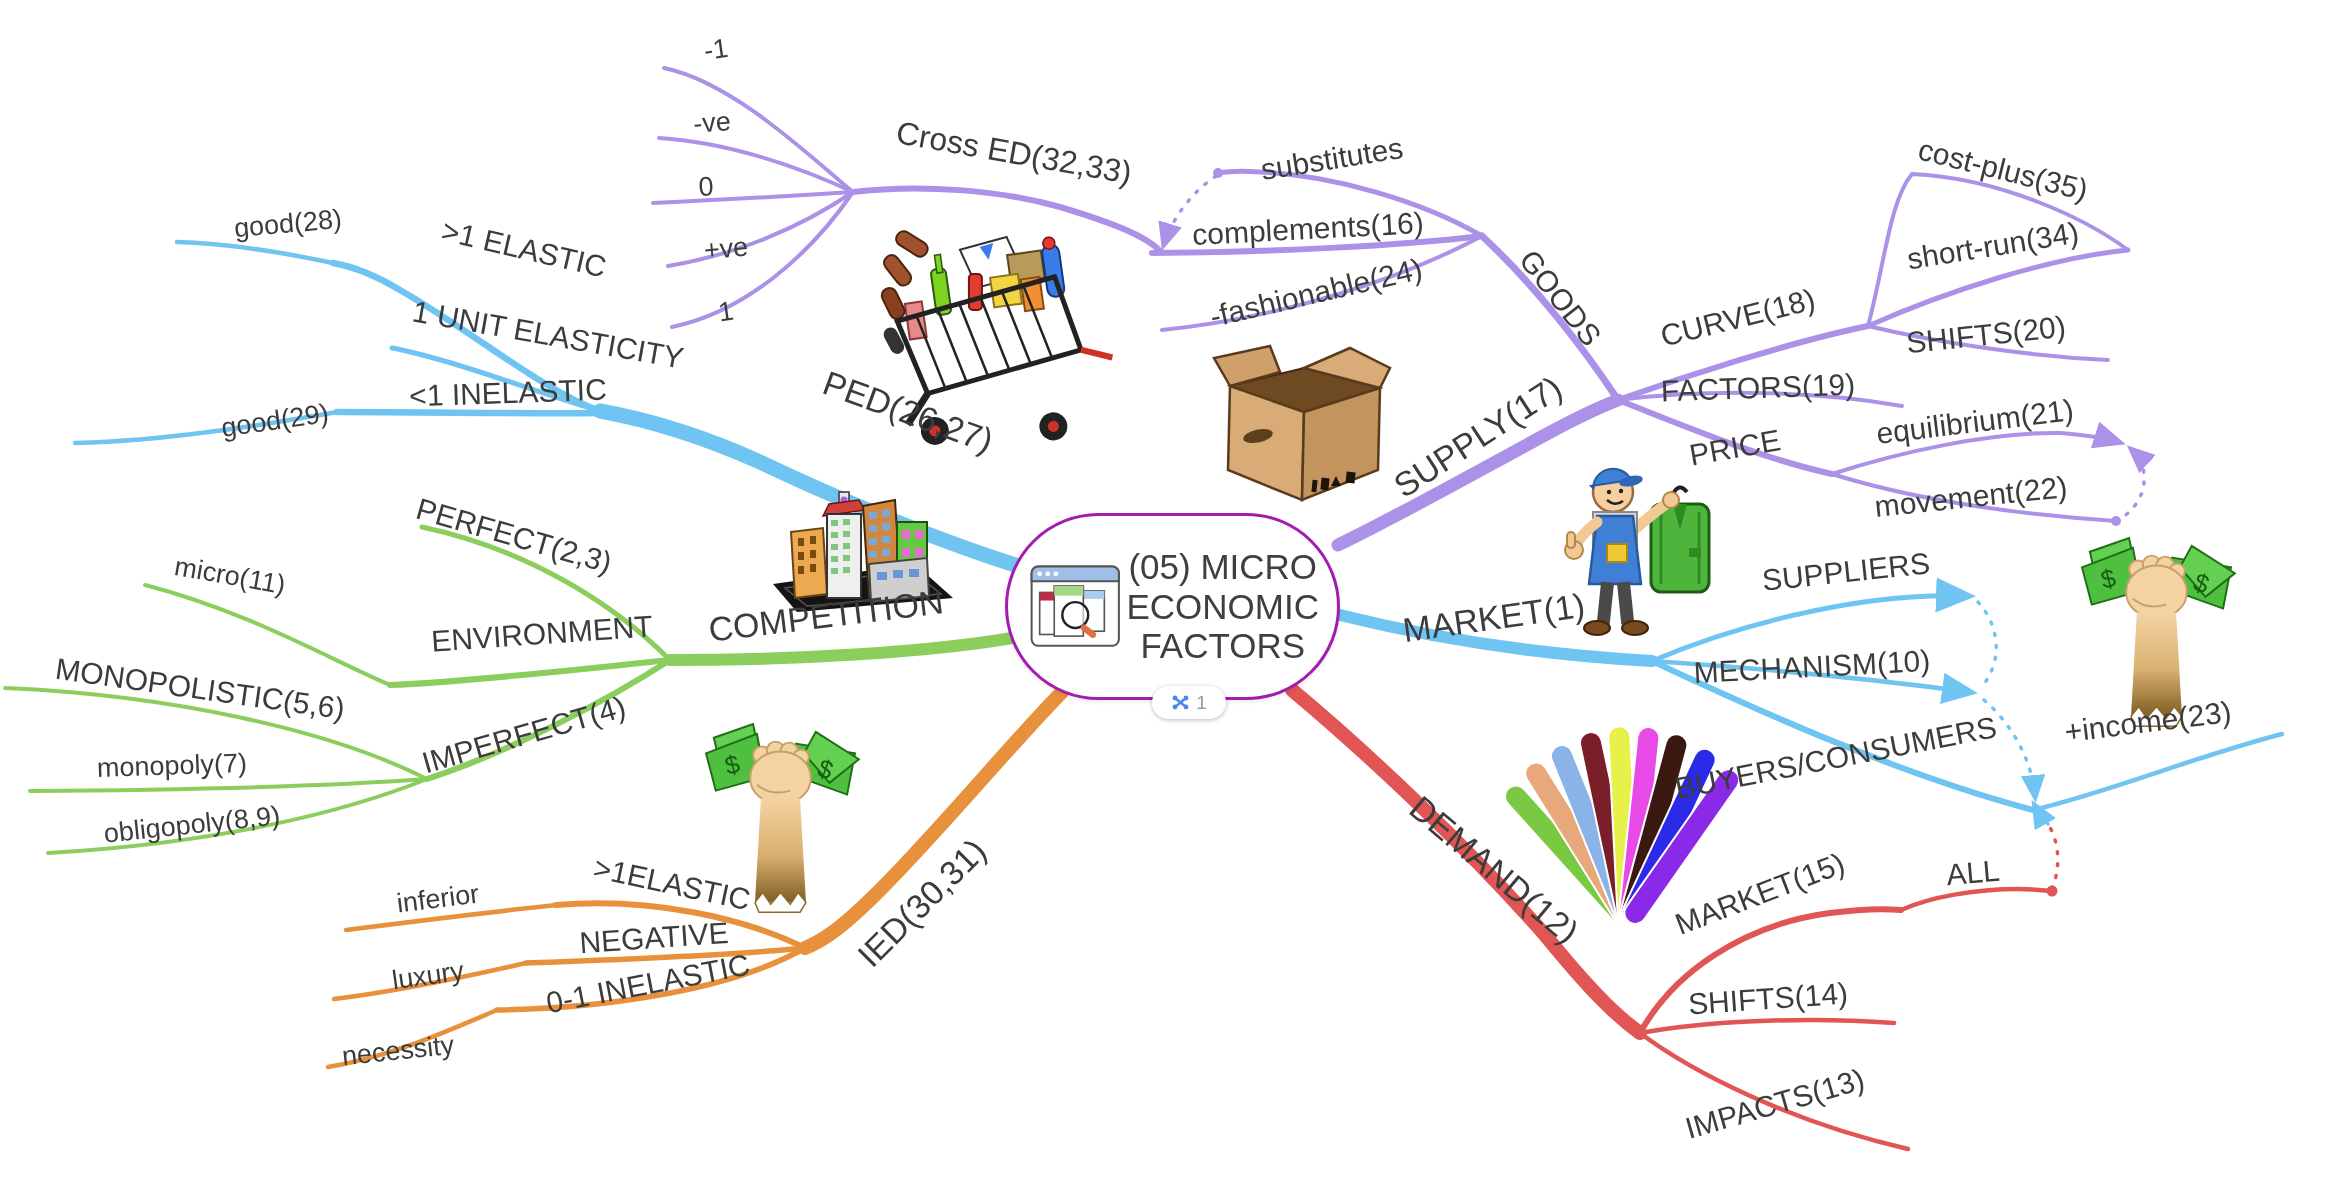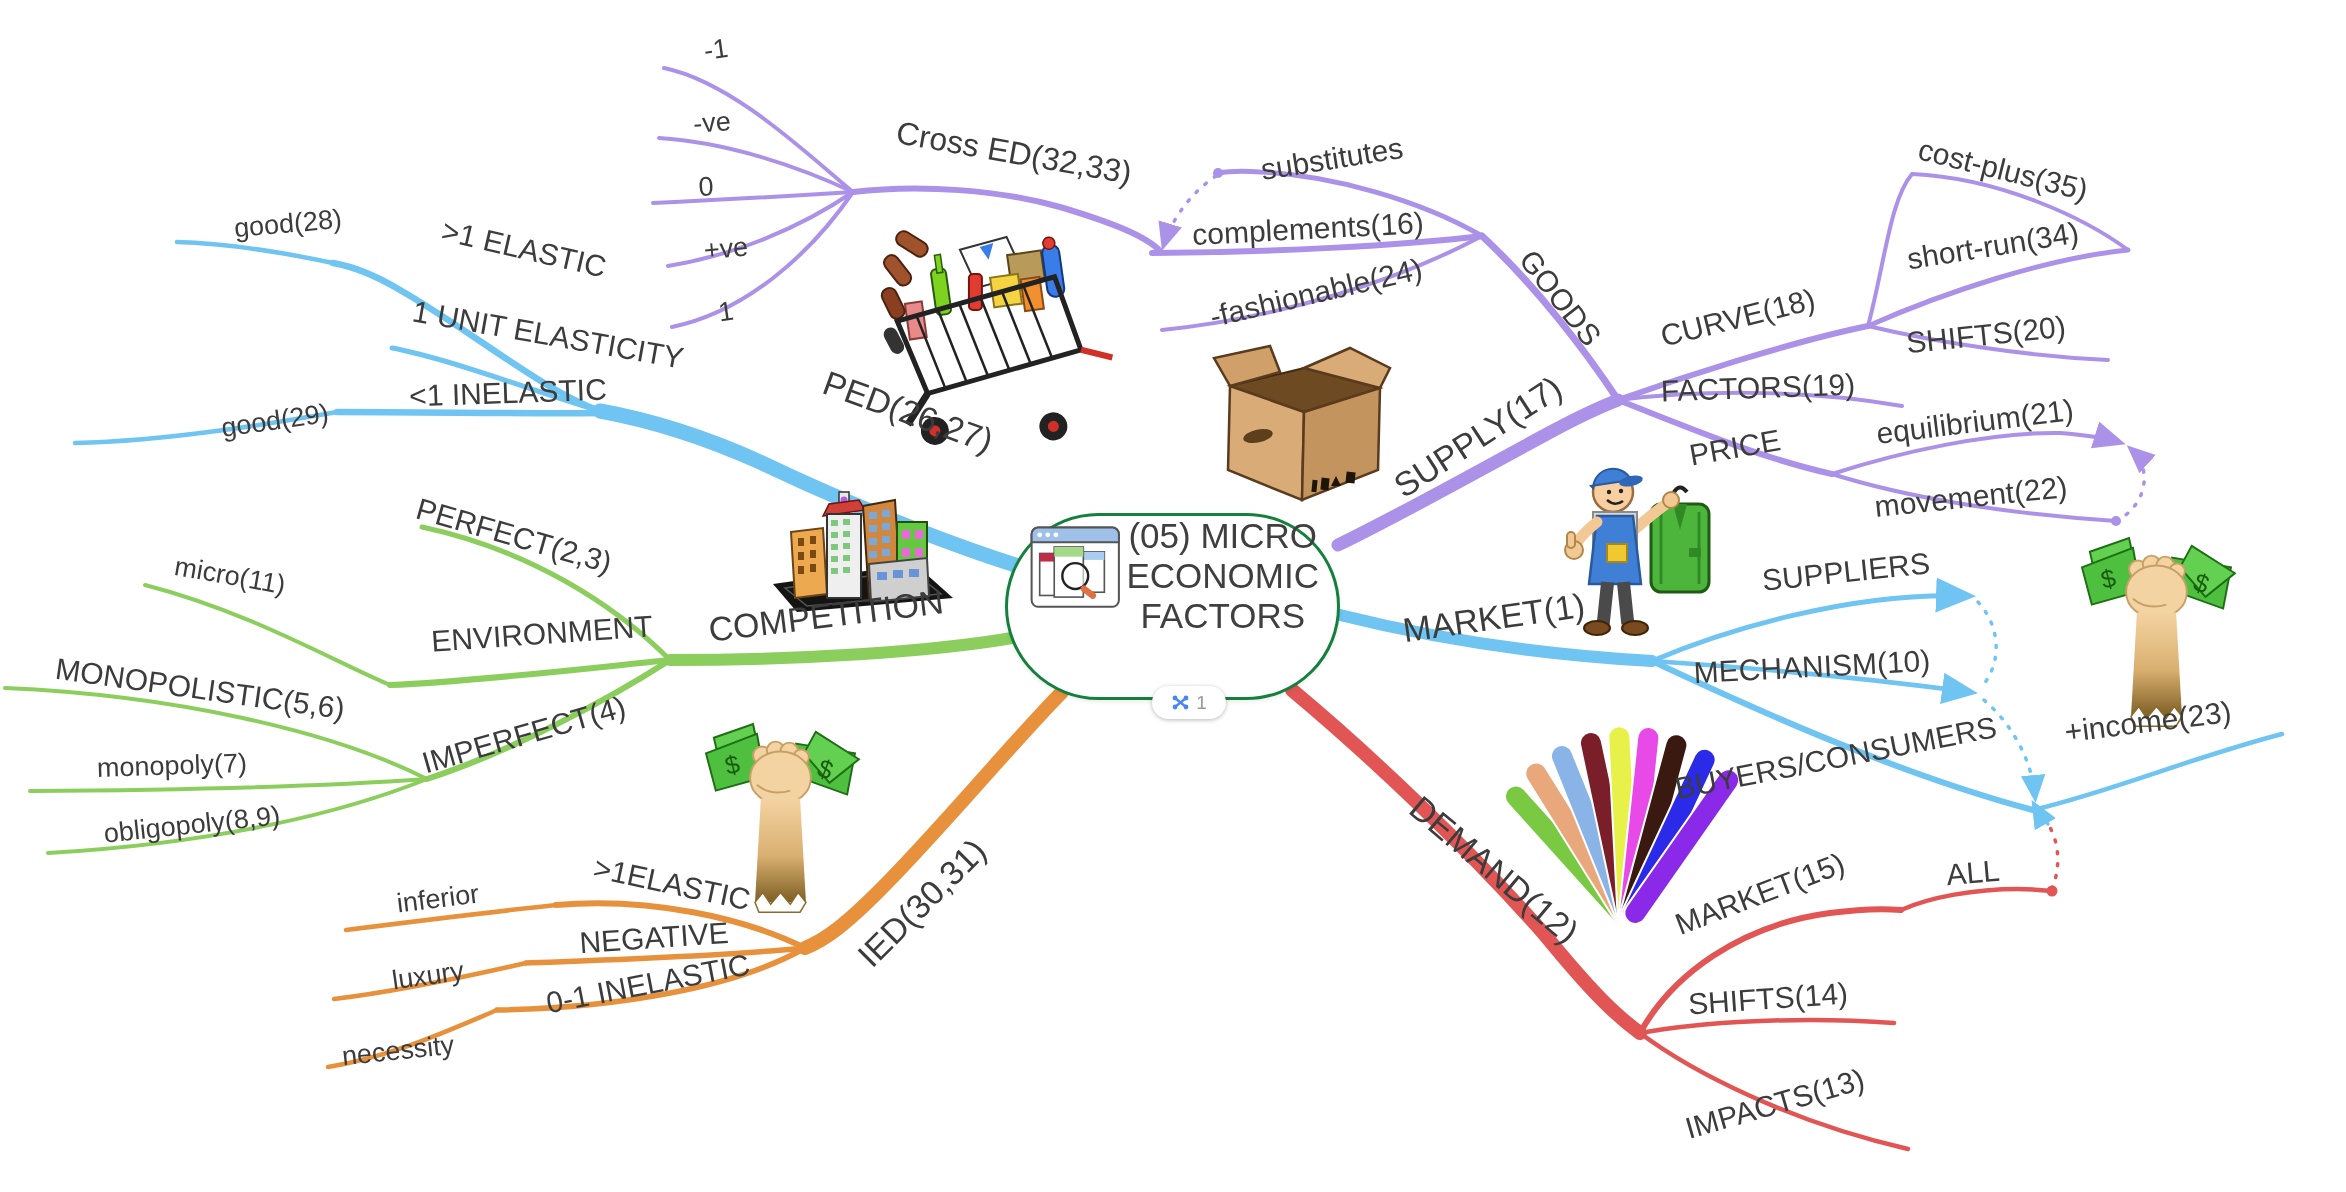--- a/index.html
+++ b/index.html
@@ -4,22 +4,22 @@
 <style>
   html,body{margin:0;padding:0;background:#fff;}
   .stage{position:relative;width:2346px;height:1192px;background:#ffffff;overflow:hidden;
          font-family:"Liberation Sans",sans-serif;color:#3c3c3c;}
   svg.canvas{position:absolute;left:0;top:0;}
   .lbl{position:absolute;white-space:nowrap;color:#3c3c3c;transform-origin:center center;}
   .lbl-lg{font-size:34px;}
   .lbl-md{font-size:30px;}
   .lbl-sm{font-size:27px;}
   .center-node{position:absolute;left:1005px;top:513px;width:335px;height:187px;
-      background:#fff;border:3px solid #15803d;border-radius:96px;
-      display:flex;justify-content:flex-start;gap:6px;
+      background:#fff;border:3px solid #a21caf;border-radius:96px;
+      display:flex;align-items:center;justify-content:flex-start;gap:6px;
       box-shadow:0 2px 4px rgba(0,0,0,.08);box-sizing:border-box;padding:0 18px 0 22px;}
   .center-title{font-size:35px;line-height:1.14;text-align:center;color:#3f3f3f;width:215px;}
   .center-badge{position:absolute;left:1152px;top:686px;width:74px;height:33px;background:#fff;
       border-radius:17px;box-shadow:0 1px 4px rgba(0,0,0,.28);display:flex;align-items:center;
       justify-content:center;gap:6px;}
   .badge-num{font-size:19px;color:#9a9a9a;}
 </style>
 </head>
 <body>
 

